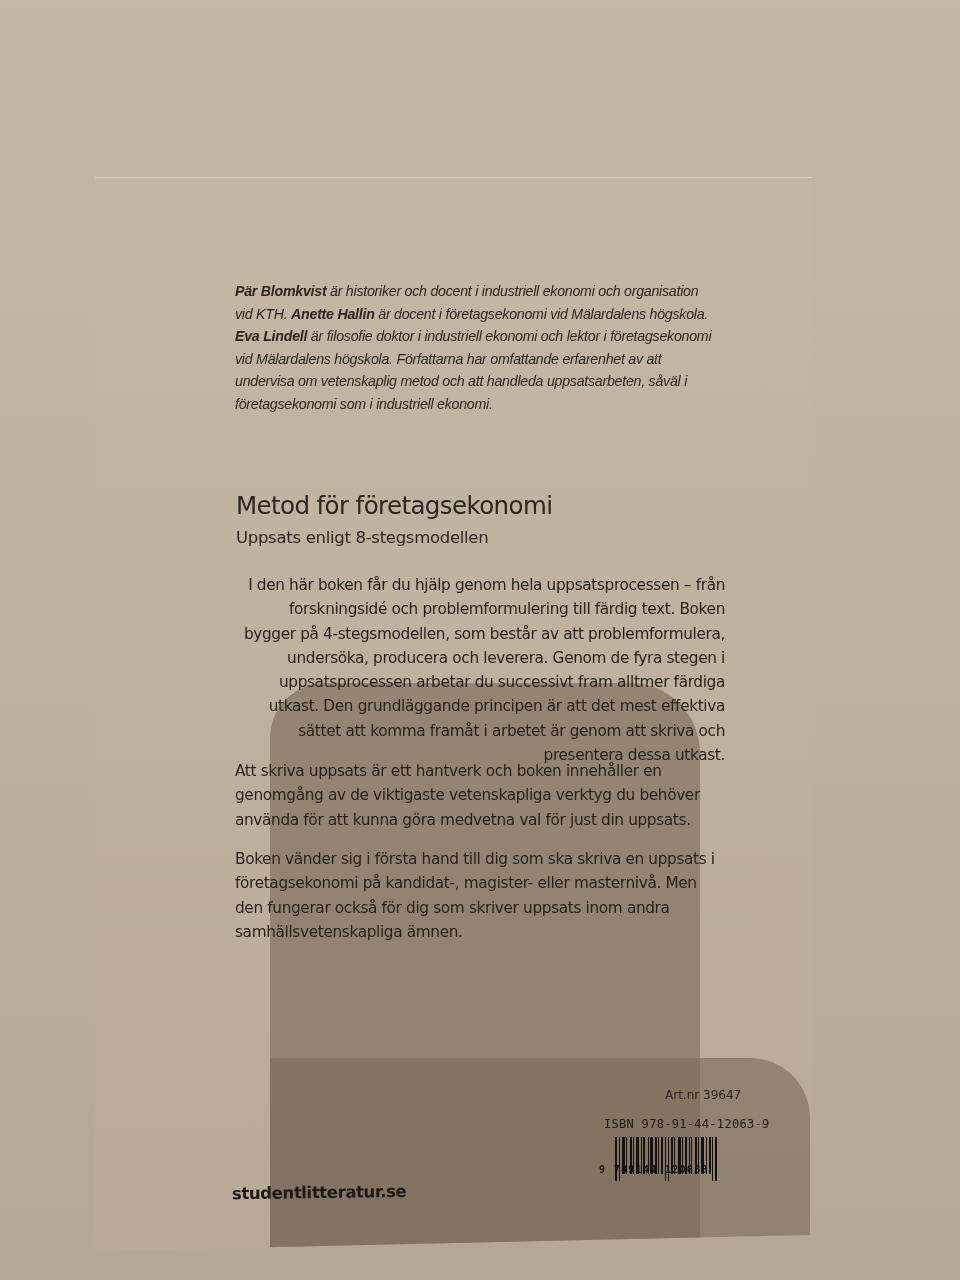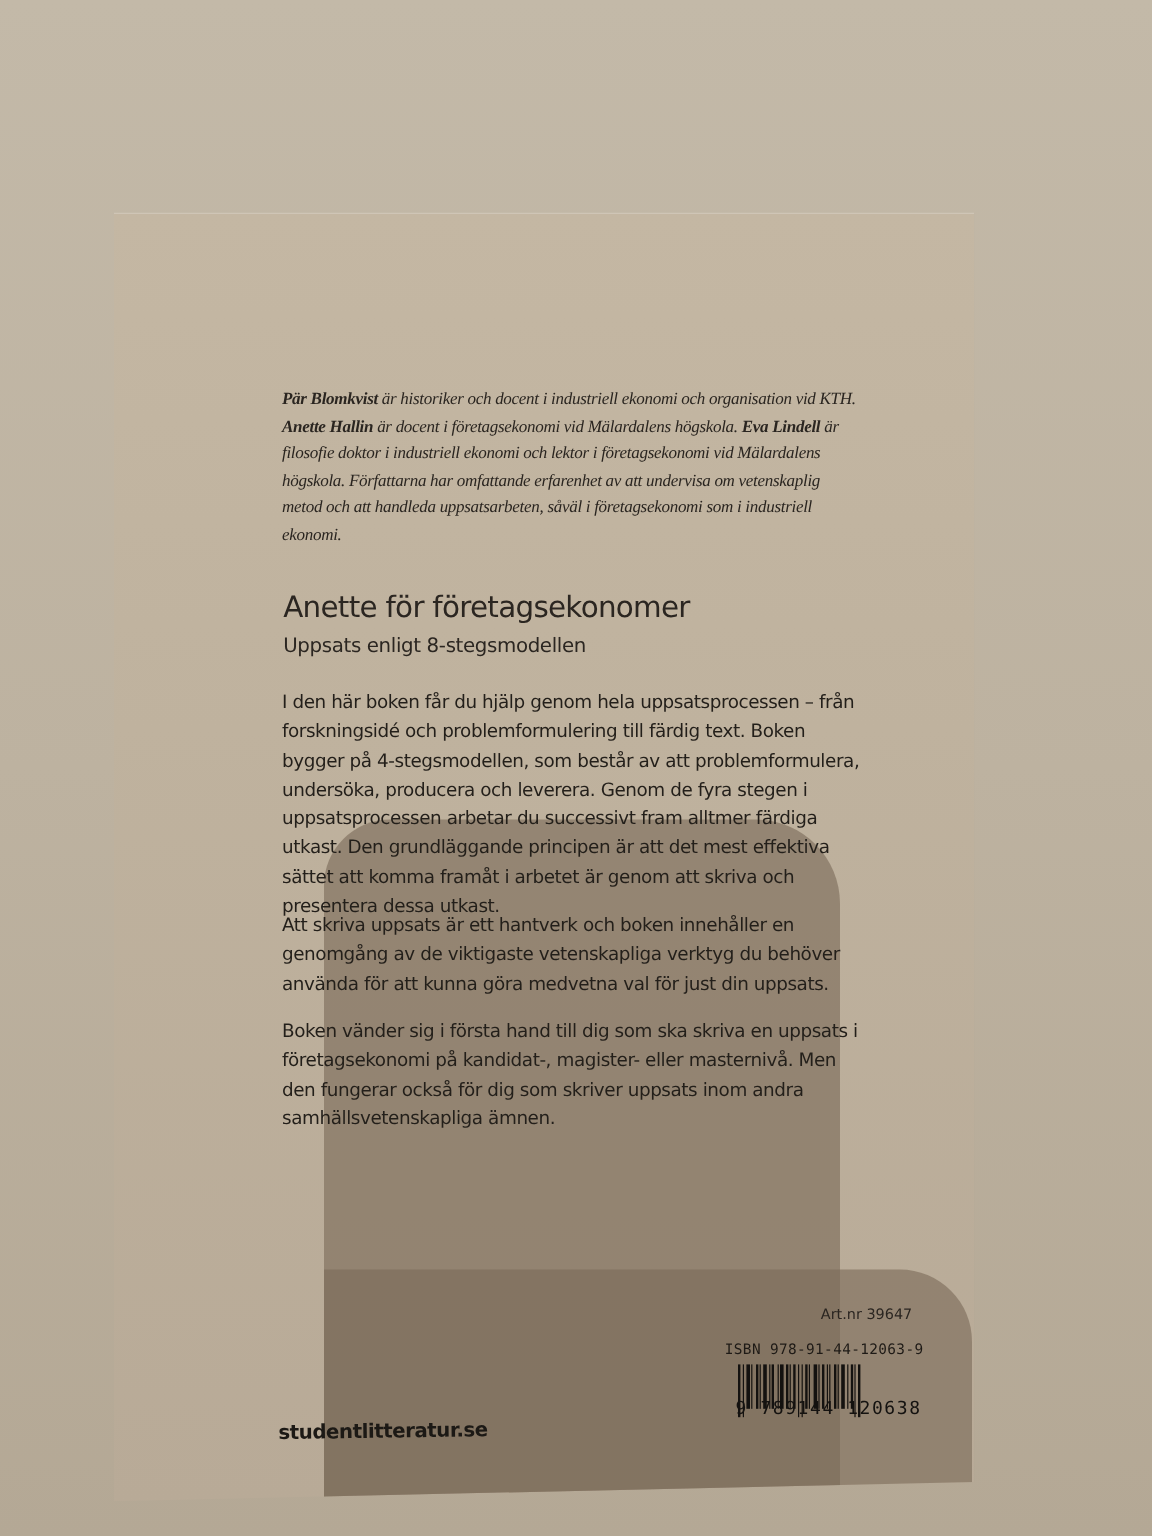--- a/index.html
+++ b/index.html
@@ -21,77 +21,77 @@
     border-top-left-radius:55px; border-top-right-radius:70px;
   }
   .shadow2 {
     position:absolute; left:175px; top:880px; width:540px; height:220px;
     background:#7a6b58; opacity:0.62;
     border-top-right-radius:60px;
   }
   .text-layer { position:absolute; left:0; top:0; width:717px; height:1073px; }
   .bio {
     position:absolute; left:140px; top:102px; width:480px;
-    font-family:Liberation Serif, serif; font-style:italic;
-    font-size:14.2px; line-height:22.5px; color:#2a2520; letter-spacing:-0.25px;margin-top:42px;
+    font-family:Liberation Sans, sans-serif; font-style:italic;
+    font-size:14.2px; line-height:22.5px; color:#2a2520; letter-spacing:-0.25px;
   }
   .bio b { font-weight:bold; }
   .title {
     position:absolute; left:141px; top:313px;
     font-family:"DejaVu Sans", sans-serif; font-size:24.5px; color:#2b2621; letter-spacing:-0.6px;
   }
   .subtitle {
     position:absolute; left:141px; top:350px;
     font-family:"DejaVu Sans", sans-serif; font-size:16.5px; color:#2b2621; letter-spacing:-0.3px;
   }
   .para {
     position:absolute; left:140px; width:490px;
     font-family:"DejaVu Sans", sans-serif; font-size:15.3px; line-height:24.3px;
     color:#231f1a; letter-spacing:-0.35px; margin:0;
   }
-  .p1 { top:395px; }
+  .p1 { top:395px;text-align:right; }
   .p2 { top:581px; }
   .p3 { top:669px; }
   .artnr {
-    position:absolute; left:589px; top:910px;
+    position:absolute; left:570px; top:910px;
     font-family:"DejaVu Sans", sans-serif; font-size:12px; color:#2a2520;
   }
   .isbn {
     position:absolute; left:509px; top:939px;
     font-family:"DejaVu Sans Mono", monospace; font-size:12px; color:#1e1a16; letter-spacing:0.3px;
   }
   .barcode {
     position:absolute; left:520px; top:959px; width:150px; height:44px;
     display:flex; align-items:flex-start; gap:0;
   }
   .barcode span { display:block; background:#141210; height:37px; }
   .barcode span.g { height:44px; }
   .barcode-digits {
-    position:absolute; left:518px; top:986px;
-    font-family:"DejaVu Sans Mono", monospace; font-size:15px; color:#141210;
-    letter-spacing:1.3px; white-space:pre;
+    position:absolute; left:504px; top:986px;
+    font-family:"DejaVu Sans Mono", monospace; font-size:10px; color:#141210;
+    letter-spacing:1.3px; white-space:pre;font-weight:bold;
   }
   .publisher {
     position:absolute; left:137px; top:1005px;
     font-family:"DejaVu Sans", sans-serif; font-weight:bold; font-size:16.5px;
     color:#1c1915; letter-spacing:-0.4px; transform:rotate(-0.8deg);
   }
 </style>
 </head>
 <body>
 
 <div class="book">
   <div class="shadow"></div>
   <div class="shadow2"></div>
   <div class="text-layer">
     <div class="bio">
       <b>Pär Blomkvist</b><span> är historiker och docent i industriell ekonomi och organisation vid KTH. </span><b>Anette Hallin</b><span> är docent i företagsekonomi vid Mälardalens högskola. </span><b>Eva Lindell</b><span> är filosofie doktor i industriell ekonomi och lektor i företagsekonomi vid Mälardalens högskola. Författarna har omfattande erfarenhet av att undervisa om vetenskaplig metod och att handleda uppsatsarbeten, såväl i företagsekonomi som i industriell ekonomi.</span>
     </div>
 
-    <div class="title">Anette för företagsekonomer</div>
+    <div class="title">Metod för företagsekonomi</div>
     <div class="subtitle">Uppsats enligt 8-stegsmodellen</div>
 
     <p class="para p1">I den här boken får du hjälp genom hela uppsatsprocessen – från forskningsidé och problemformulering till färdig text. Boken bygger på 4-stegsmodellen, som består av att problemformulera, undersöka, producera och leverera. Genom de fyra stegen i uppsatsprocessen arbetar du successivt fram alltmer färdiga utkast. Den grundläggande principen är att det mest effektiva sättet att komma framåt i arbetet är genom att skriva och presentera dessa utkast.</p>
     <p class="para p3">Boken vänder sig i första hand till dig som ska skriva en uppsats i företagsekonomi på kandidat-, magister- eller masternivå. Men den fungerar också för dig som skriver uppsats inom andra samhällsvetenskapliga ämnen.</p>
     <p class="para p2">Att skriva uppsats är ett hantverk och boken innehåller en genomgång av de viktigaste vetenskapliga verktyg du behöver använda för att kunna göra medvetna val för just din uppsats.</p>
 
     <div class="artnr">Art.nr 39647</div>
     <div class="isbn">ISBN 978-91-44-12063-9</div>
     <div class="barcode">
       <span class="g" style="width:2px;margin-right:2px"></span>

